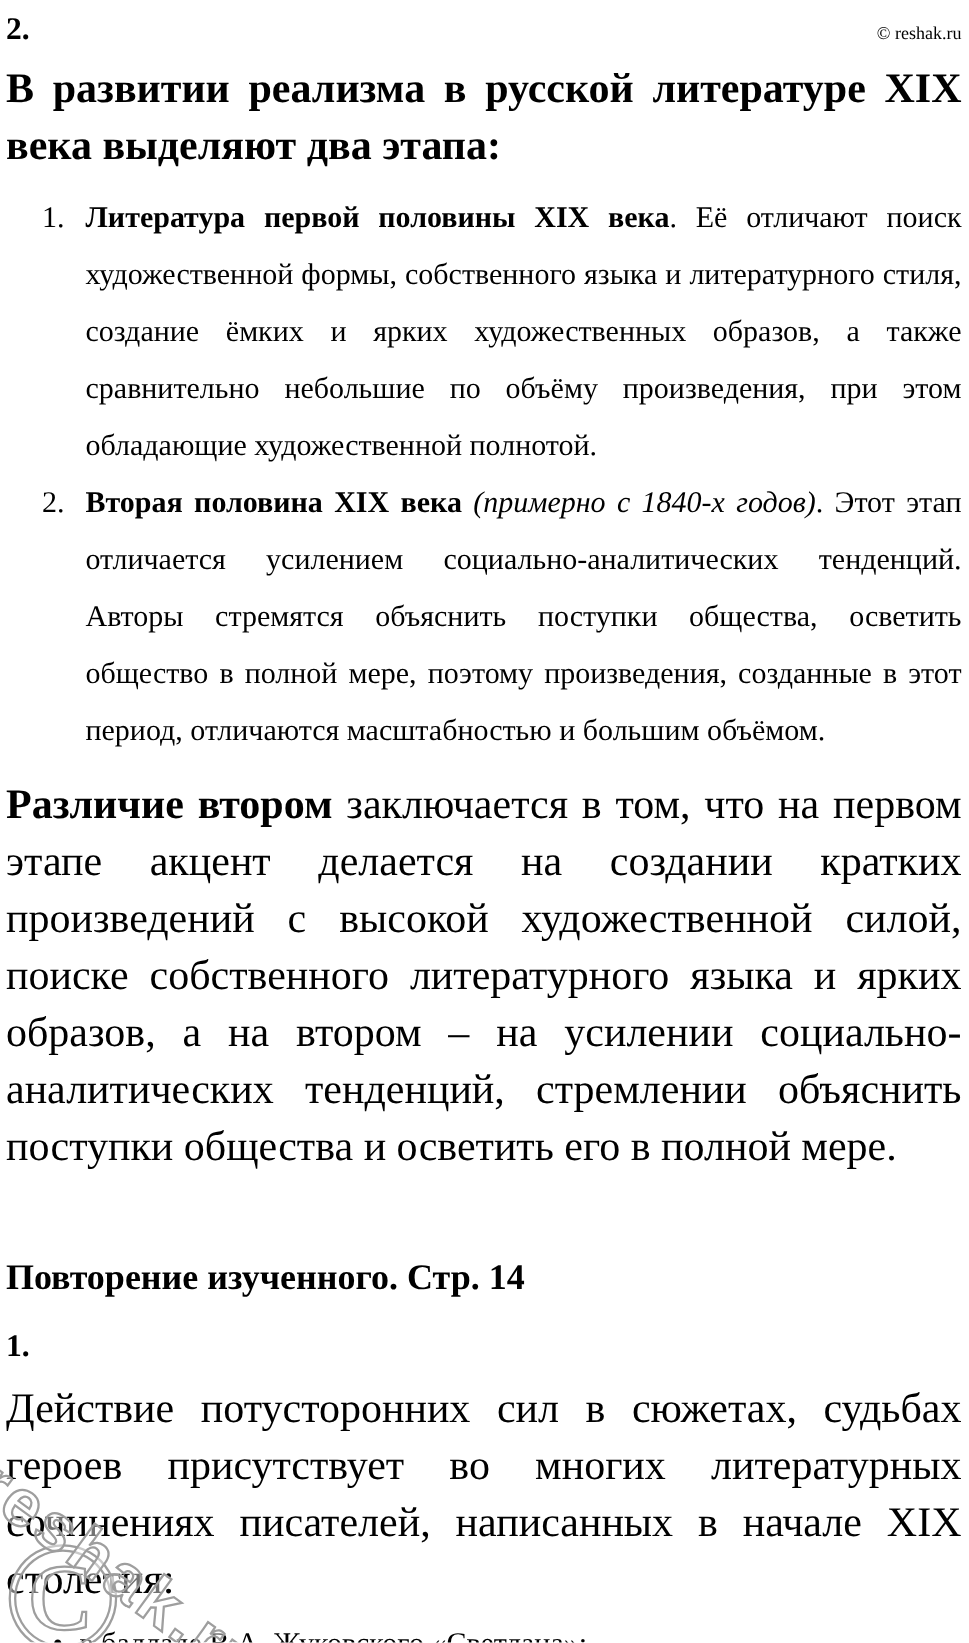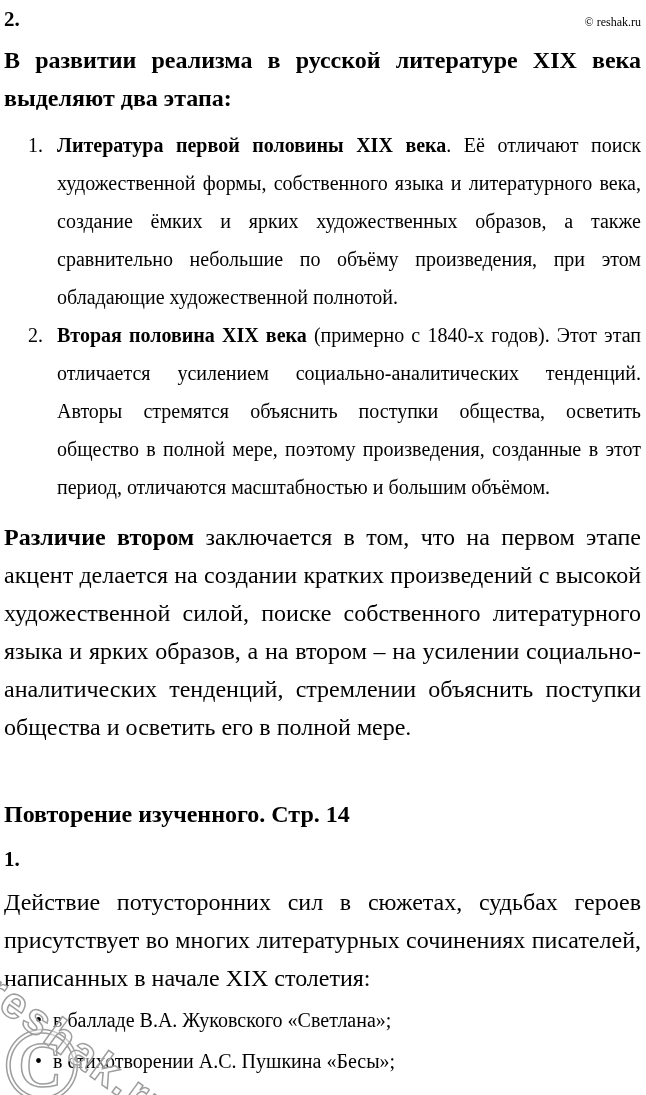--- a/index.html
+++ b/index.html
@@ -14,25 +14,25 @@
   .page { padding: 0 5px 0 4px; position: relative; }
 
   .topbar {
     display: flex; justify-content: space-between; align-items: baseline;
     font-size: 20px; line-height: 38px;
   }
   .task-num { font-weight: bold; font-size: 21px; }
   .copyright { font-size: 12px; }
 
   .para {
-    margin: 0; font-size: 24px; line-height: 38px;
+    margin: 0; font-size: 28px; line-height: 38px;
     text-align: justify; hyphens: none;
   }
   .b { font-weight: bold; }
-  .i { }
+  .i { font-style: italic; }
 
   .intro { font-weight: bold; margin-top: 0; }
 
   .numlist { margin: 9px 0 0 0; padding: 0; list-style: none; }
   .numlist li {
     position: relative; padding-left: 53px;
     font-size: 20px; line-height: 38px; text-align: justify; hyphens: none;
   }
   .numlist .num { position: absolute; left: 24px; top: 0; font-weight: normal; }
 
@@ -79,21 +79,21 @@
   <div class="topbar">
     <span class="task-num">2.</span>
     <span class="copyright">© reshak.ru</span>
   </div>
 
   <p class="para intro">В развитии реализма в русской литературе XIX века выделяют два этапа:</p>
 
   <ol class="numlist">
     <li class="para">
       <span class="num">1.</span>
-      <span class="b">Литература первой половины XIX века</span><span>. Её отличают поиск художественной формы, собственного языка и литературного века, создание ёмких и ярких художественных образов, а также сравнительно небольшие по объёму произведения, при этом обладающие художественной полнотой.</span>
+      <span class="b">Литература первой половины XIX века</span><span>. Её отличают поиск художественной формы, собственного языка и литературного стиля, создание ёмких и ярких художественных образов, а также сравнительно небольшие по объёму произведения, при этом обладающие художественной полнотой.</span>
     </li>
     <li class="para">
       <span class="num">2.</span>
       <span class="b">Вторая половина XIX века</span><span class="i"> (примерно с 1840-х годов)</span><span>. Этот этап отличается усилением социально-аналитических тенденций. Авторы стремятся объяснить поступки общества, осветить общество в полной мере, поэтому произведения, созданные в этот период, отличаются масштабностью и большим объёмом.</span>
     </li>
   </ol>
 
   <p class="para diff">
     <span class="b">Различие втором</span><span> заключается в том, что на первом этапе акцент делается на создании кратких произведений с высокой художественной силой, поиске собственного литературного языка и ярких образов, а на втором – на усилении социально-аналитических тенденций, стремлении объяснить поступки общества и осветить его в полной мере.</span>
   </p>

